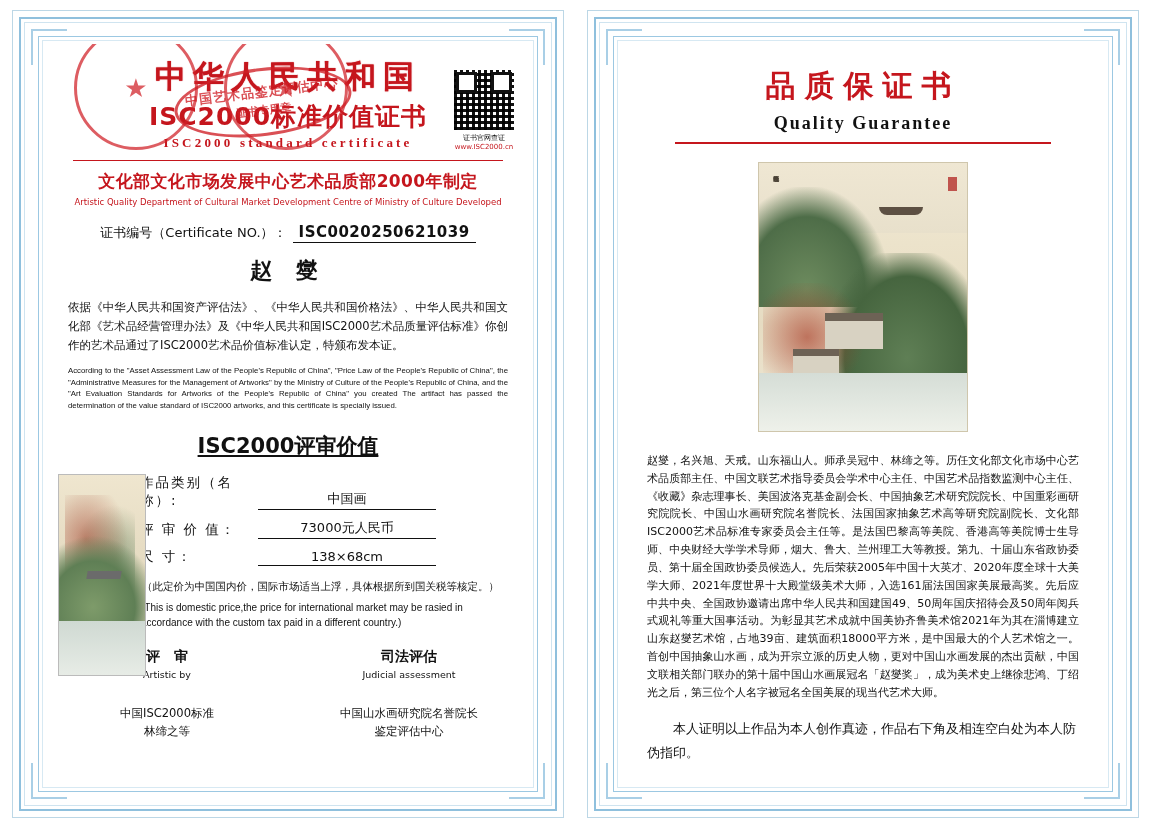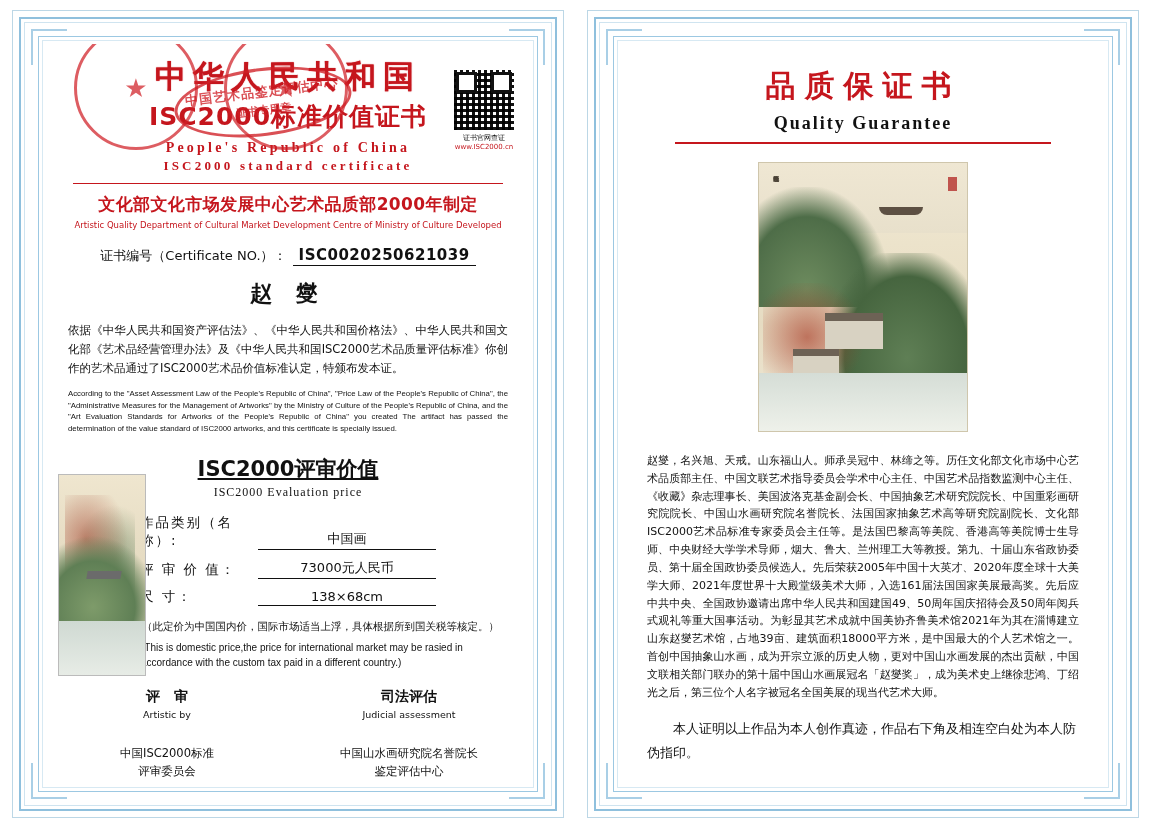--- a/index.html
+++ b/index.html
@@ -274,21 +274,20 @@
     <div class="frame-inner2"></div>
     <div class="corner c-tl"></div>
     <div class="corner c-tr"></div>
     <div class="corner c-bl"></div>
     <div class="corner c-br"></div>
 
     <div class="content">
 
       <div class="l-title1">中华人民共和国</div>
       <div class="l-title2">ISC2000标准价值证书</div>
-      <div class="l-title3">People's Republic of China</div>
       <div class="l-title4">ISC2000 standard certificate</div>
       <div class="l-rule"></div>
       <div class="l-dept">文化部文化市场发展中心艺术品质部2000年制定</div>
       <div class="l-dept-en">Artistic Quality Department of Cultural Market Development Centre of Ministry of Culture Developed</div>
 
       <div class="qr-box">
         <div class="qr"></div>
         <div class="qr-label">
           <div>证书官网查证</div>
           <div class="red">www.ISC2000.cn</div>
@@ -298,21 +297,20 @@
       <div class="cert-no">
         <span>证书编号（Certificate NO.）：</span><span class="num">ISC0020250621039</span>
       </div>
 
       <div class="holder">赵 燮</div>
 
       <div class="para-cn">依据《中华人民共和国资产评估法》、《中华人民共和国价格法》、中华人民共和国文化部《艺术品经营管理办法》及《中华人民共和国ISC2000艺术品质量评估标准》你创作的艺术品通过了ISC2000艺术品价值标准认定，特颁布发本证。</div>
       <div class="para-en">According to the "Asset Assessment Law of the People's Republic of China", "Price Law of the People's Republic of China", the "Administrative Measures for the Management of Artworks" by the Ministry of Culture of the People's Republic of China, and the "Art Evaluation Standards for Artworks of the People's Republic of China" you created The artifact has passed the determination of the value standard of ISC2000 artworks, and this certificate is specially issued.</div>
 
       <div class="eval-title">ISC2000评审价值</div>
-      <div class="eval-title-en">ISC2000 Evaluation price</div>
 
       <div class="fields">
         <div class="field">
           <span class="lbl">作品类别（名称）:</span>
           <span class="val">中国画</span>
         </div>
         <div class="field">
           <span class="lbl">评 审 价 值：</span>
           <span class="val">73000元人民币</span>
         </div>
@@ -323,21 +321,21 @@
       </div>
 
       <div class="note">（此定价为中国国内价，国际市场适当上浮，具体根据所到国关税等核定。）</div>
       <div class="note-en">(This is domestic price,the price for international market may be rasied in accordance with the custom tax paid in a different country.)</div>
 
       <div class="sign-row">
         <div class="sign-col">
           <div>评　审</div>
           <div class="en">Artistic by</div>
           <div class="line1">中国ISC2000标准</div>
-          <div class="line2">评审委员会</div>
+          <div class="line2">林缔之等</div>
         </div>
         <div class="sign-col">
           <div>司法评估</div>
           <div class="en">Judicial assessment</div>
           <div class="line1">中国山水画研究院名誉院长</div>
           <div class="line2">鉴定评估中心</div>
         </div>
         <div class="seal seal-round1">
             <span class="star">★</span>
           </div>

